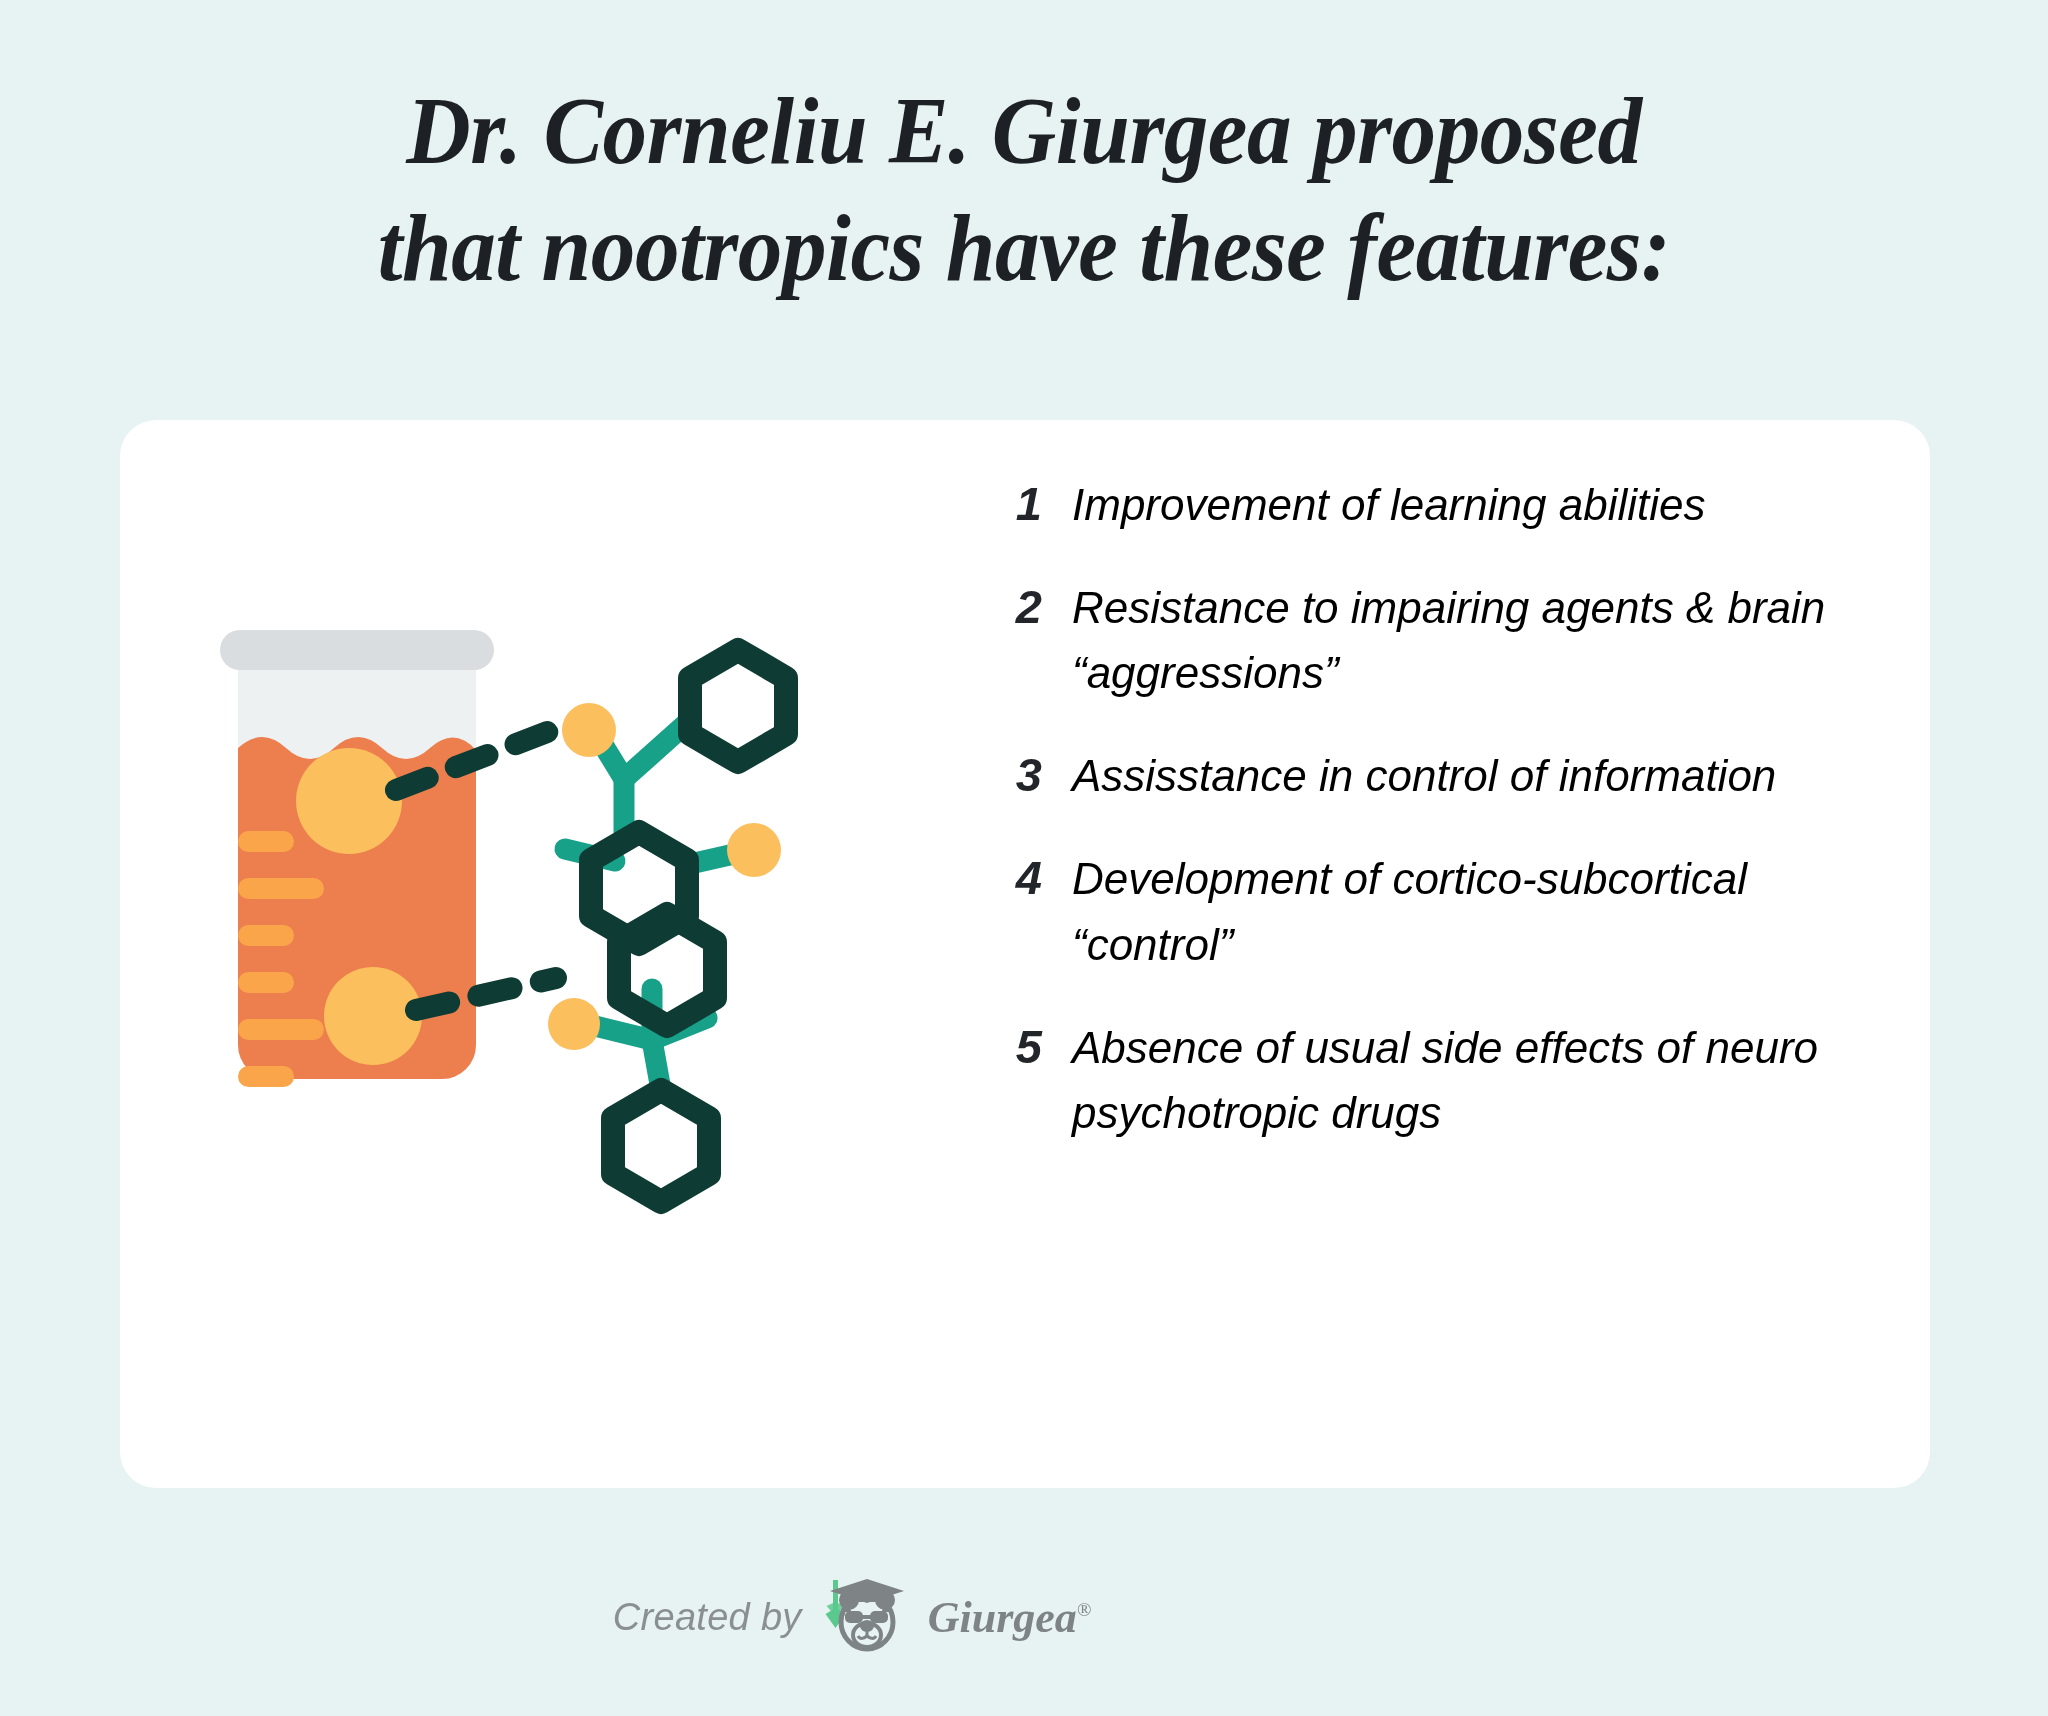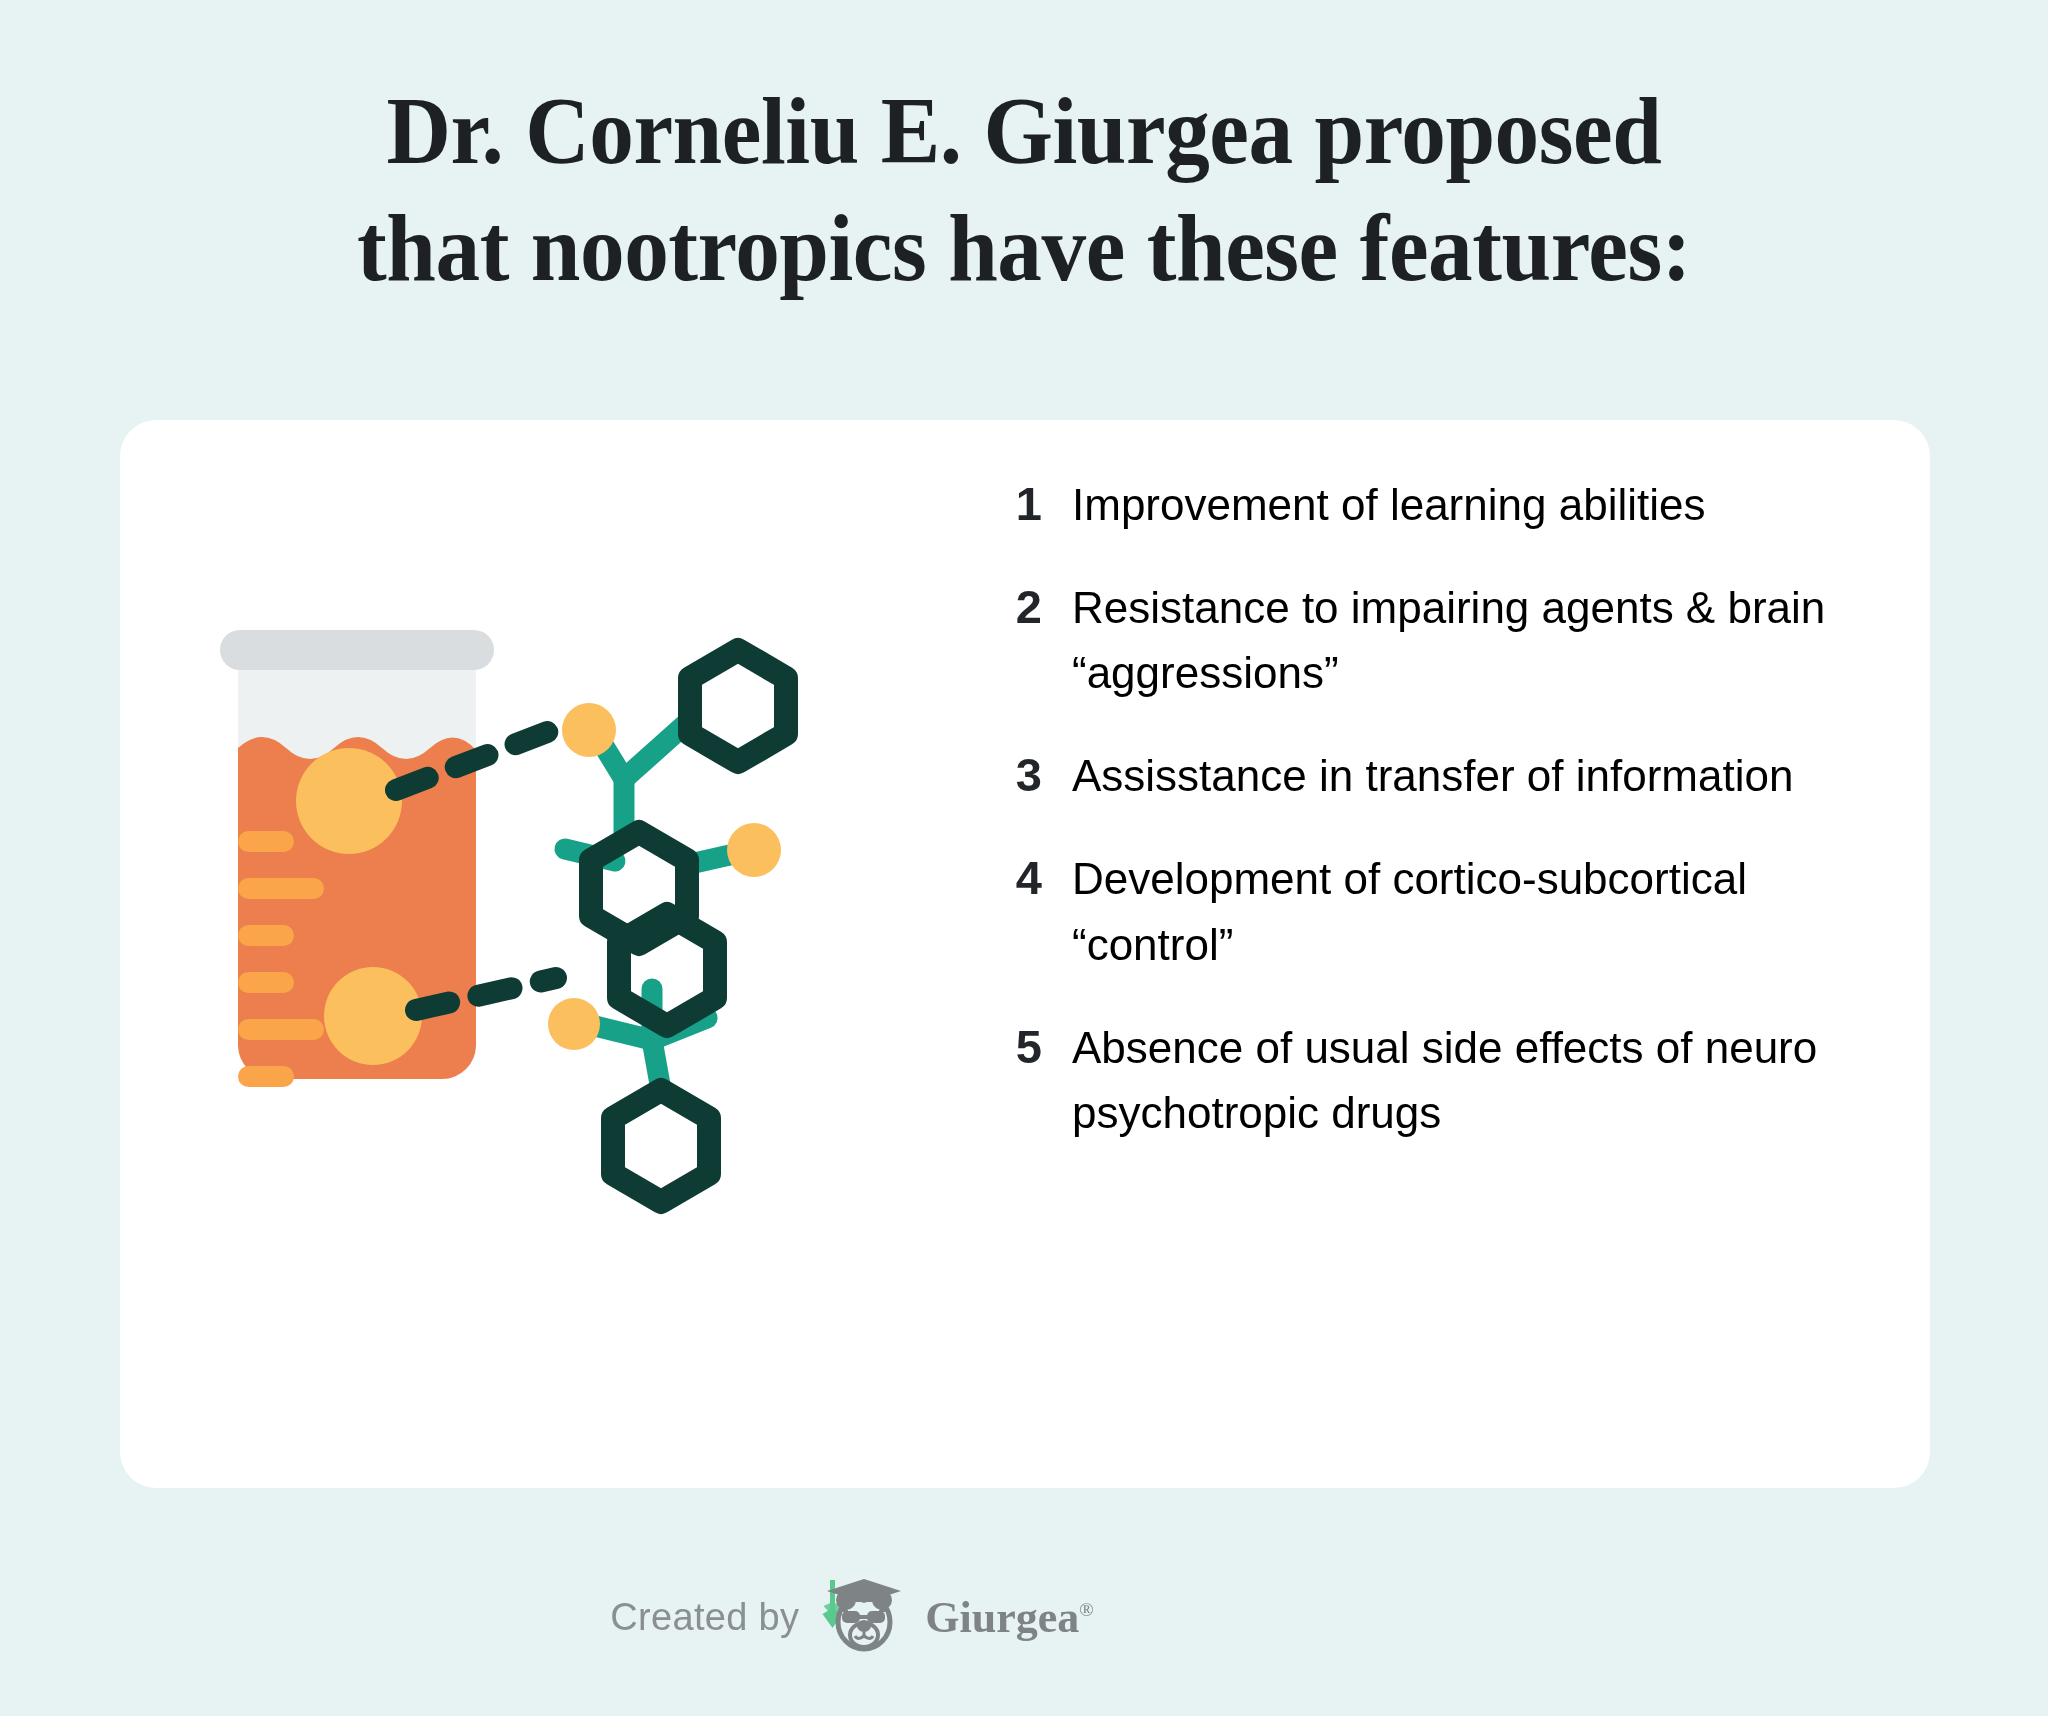--- a/index.html
+++ b/index.html
@@ -17,20 +17,21 @@
   }
 
   .page {
     width: 2048px;
     height: 1716px;
     position: relative;
     box-sizing: border-box;
     display: flex;
     flex-direction: column;
     align-items: center;
+    font-style: italic;
   }
 
   
   .title-block {
     width: 1880px;
     margin-top: 72px;
     text-align: center;
     font-family: "Liberation Serif", "DejaVu Serif", serif;
     font-weight: bold;
     color: #1D2125;
@@ -241,21 +242,21 @@
         <div class="feature-text">Improvement of learning abilities</div>
       </div>
 
       <div class="feature-row">
         <div class="feature-num">2</div>
         <div class="feature-text">Resistance to impairing agents &amp; brain “aggressions”</div>
       </div>
 
       <div class="feature-row">
         <div class="feature-num">3</div>
-        <div class="feature-text">Assisstance in transfer of information</div>
+        <div class="feature-text">Assisstance in control of information</div>
       </div>
 
       <div class="feature-row">
         <div class="feature-num">4</div>
         <div class="feature-text">Development of cortico-subcortical “control”</div>
       </div>
 
       <div class="feature-row">
         <div class="feature-num">5</div>
         <div class="feature-text">Absence of usual side effects of neuro psychotropic drugs</div>

